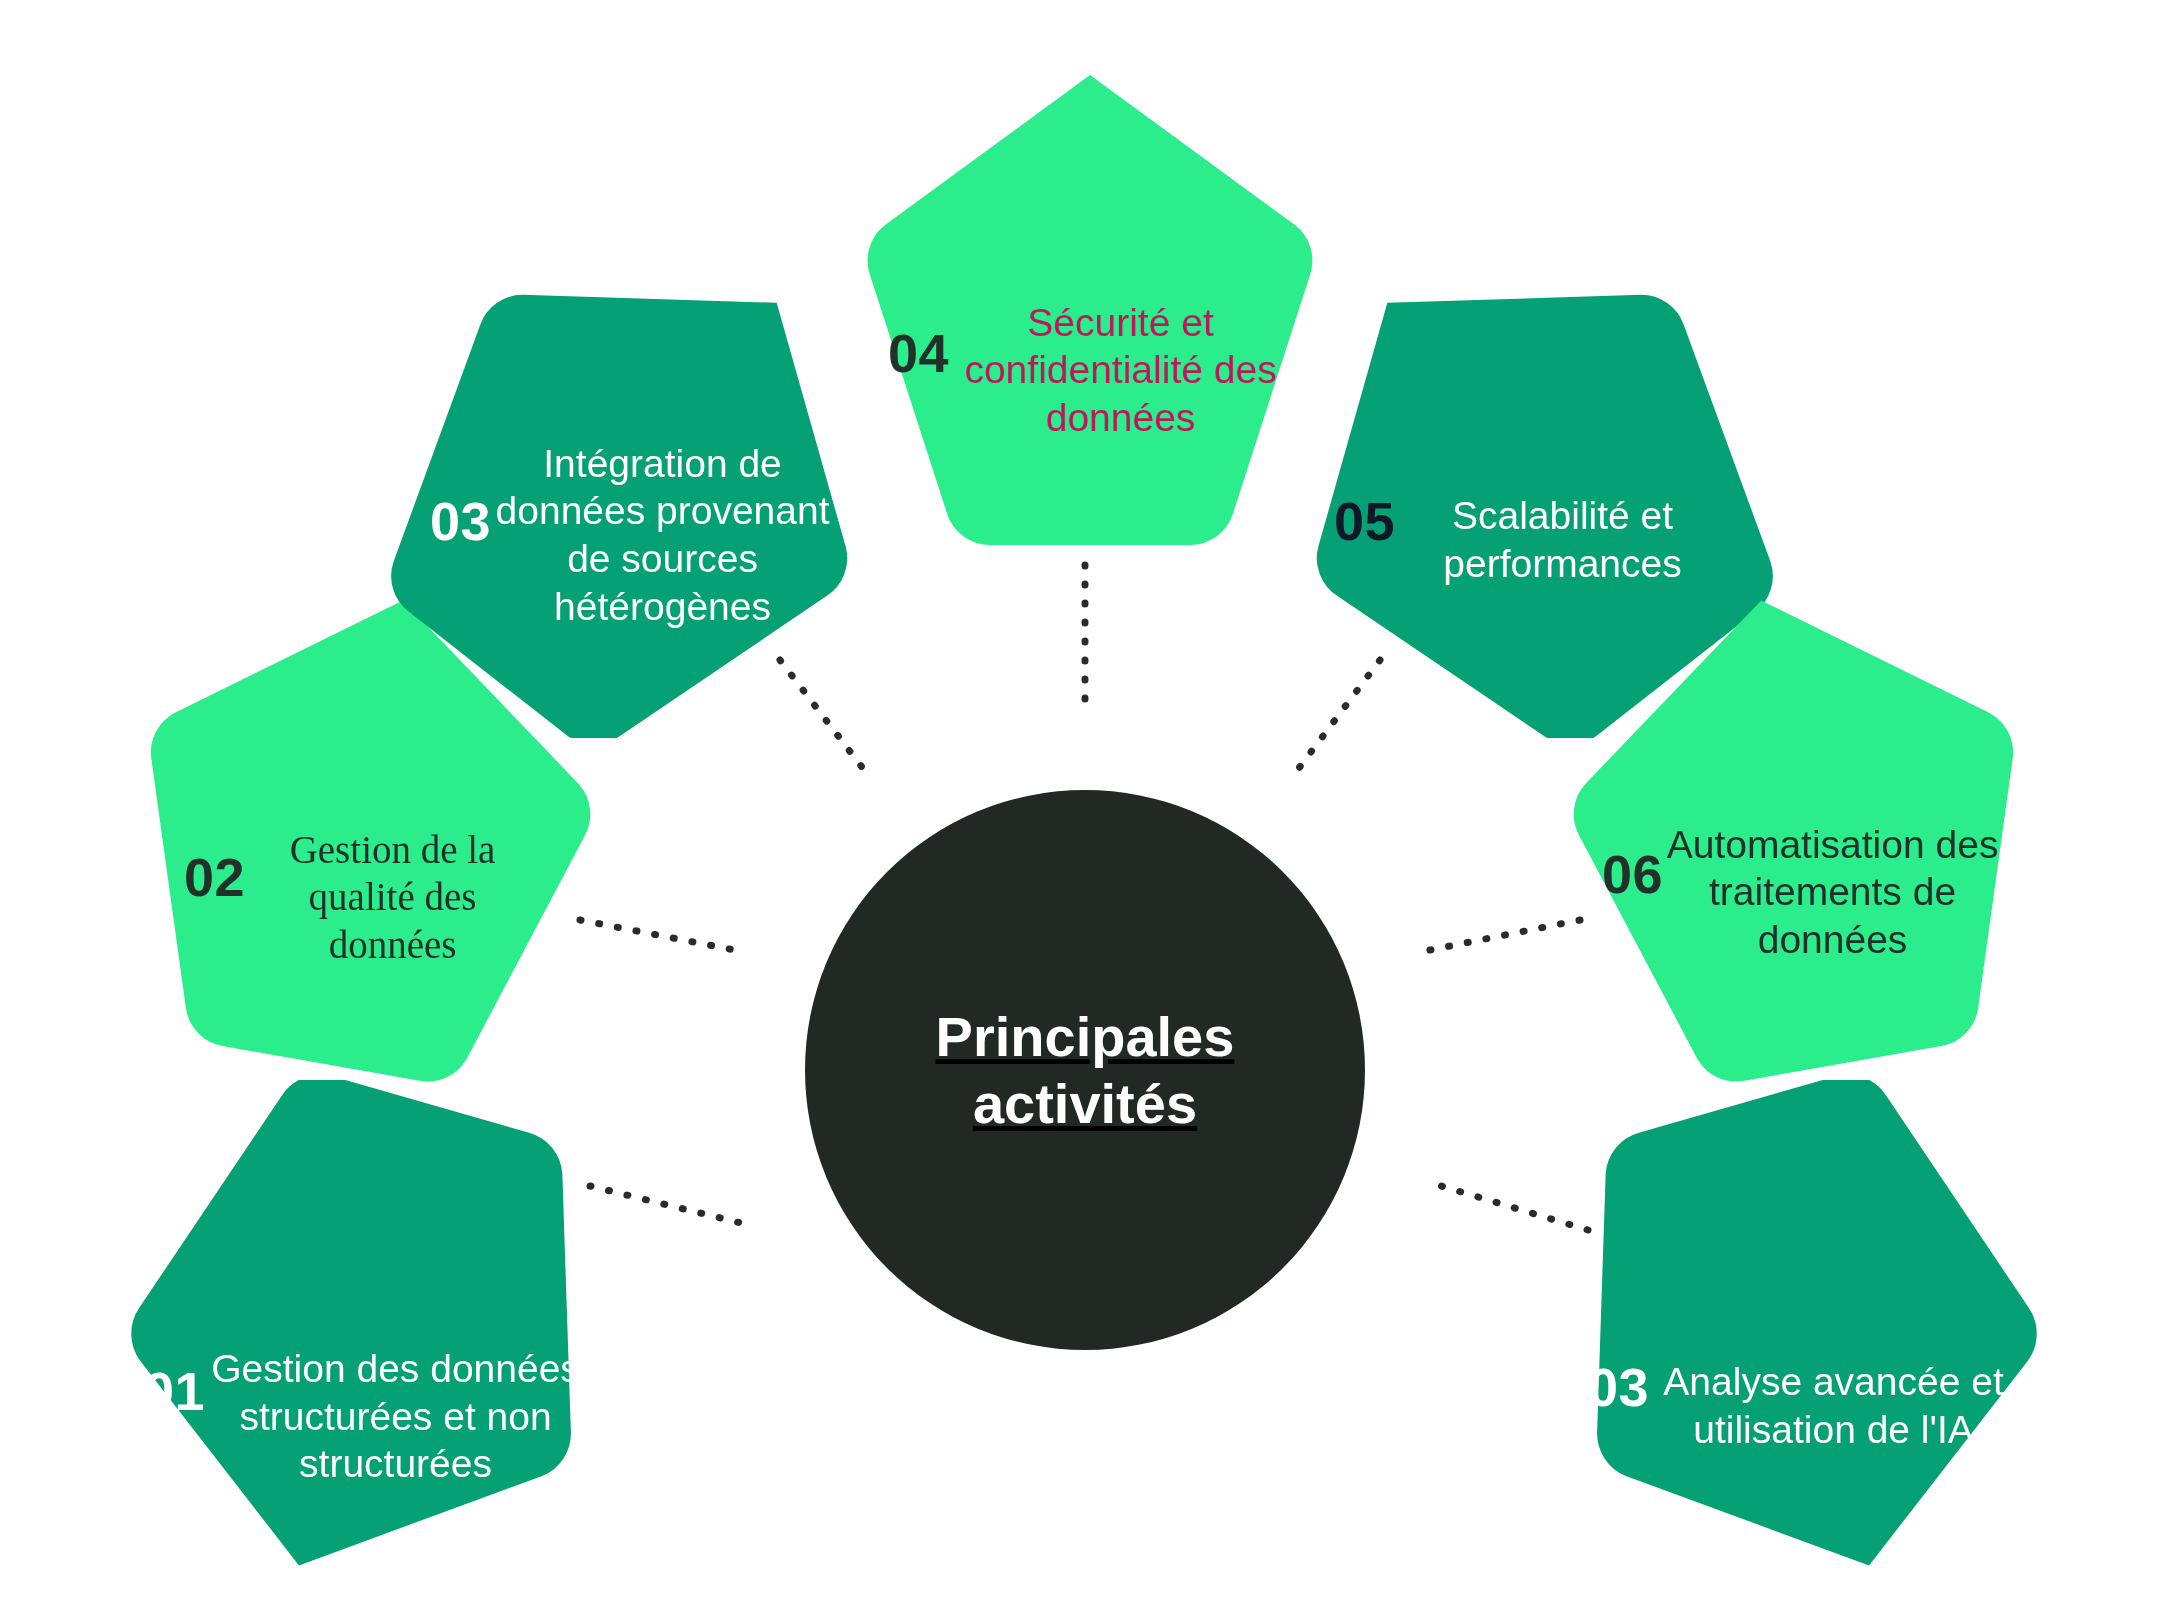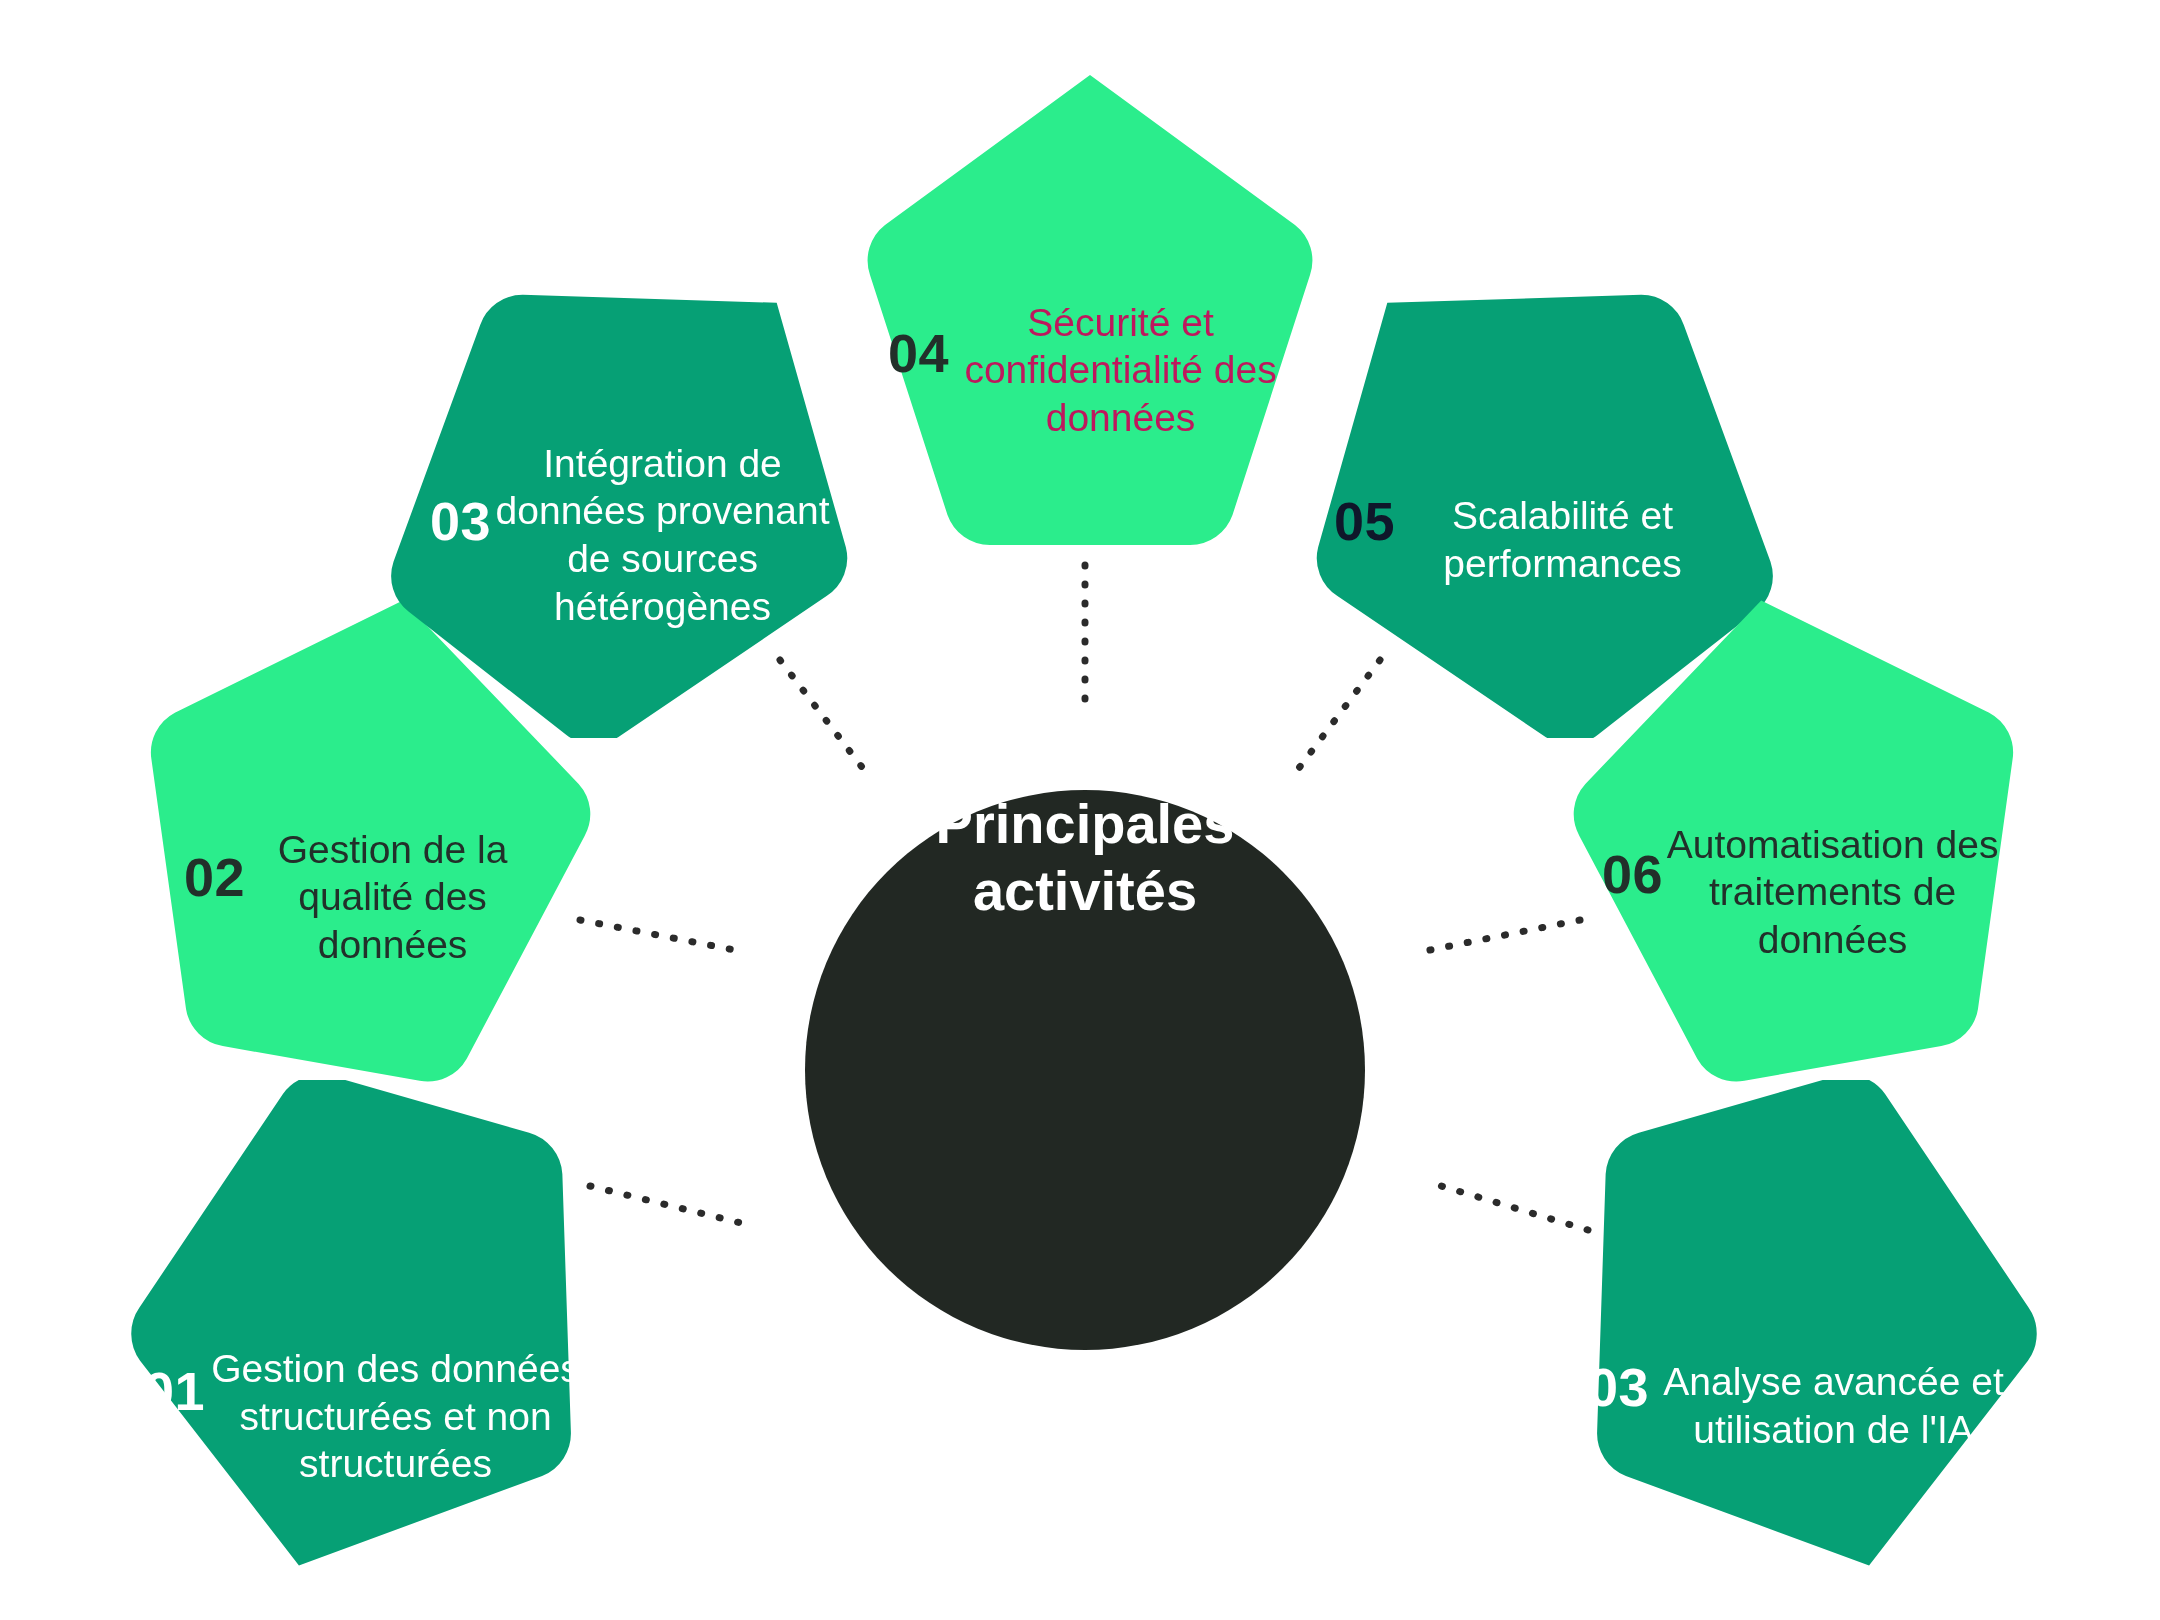--- a/index.html
+++ b/index.html
@@ -60,22 +60,24 @@
   }
   .node-label {
     font-size: 39px;
     line-height: 1.22;
     font-weight: 400;
   }
   .center-circle {
     position: absolute;
     border-radius: 50%;
     display: flex;
+    align-items: center;
     justify-content: center;
     text-align: center;
+    text-decoration: underline;
   }
   .center-title {
     font-weight: bold;
     font-size: 56px;
     line-height: 1.2;
     color: #ffffff;
     white-space: pre-line;
   }
 </style>
 </head>
@@ -123,21 +125,21 @@
         <path d="M100 6
                  L182 66 A18 18 0 0 1 188 86
                  L157 182 A18 18 0 0 1 140 194
                  L60 194 A18 18 0 0 1 43 182
                  L12 86 A18 18 0 0 1 18 66
                  Z" fill="#2BED8C"></path>
       </g>
     </svg>
     <div class="node-text" style="padding:90px 72px 0 72px;">
       <div class="node-number" style="color:#22302a;">02</div>
-      <div class="node-label" style="color:#22302a; margin-top:40px;">Gestion de la qualité des données</div>
+      <div class="node-label" style="color:#22302a; margin-top:40px;font-family:Liberation Serif, serif;">Gestion de la qualité des données</div>
     </div>
   </div>
 
   <div class="node" style="left:382px; top:238px; width:500px; height:500px;">
     <svg class="node-shape" viewBox="0 0 200 200">
       <g transform="rotate(38 100 100)">
         <path d="M100 6
                  L182 66 A18 18 0 0 1 188 86
                  L157 182 A18 18 0 0 1 140 194
                  L60 194 A18 18 0 0 1 43 182

